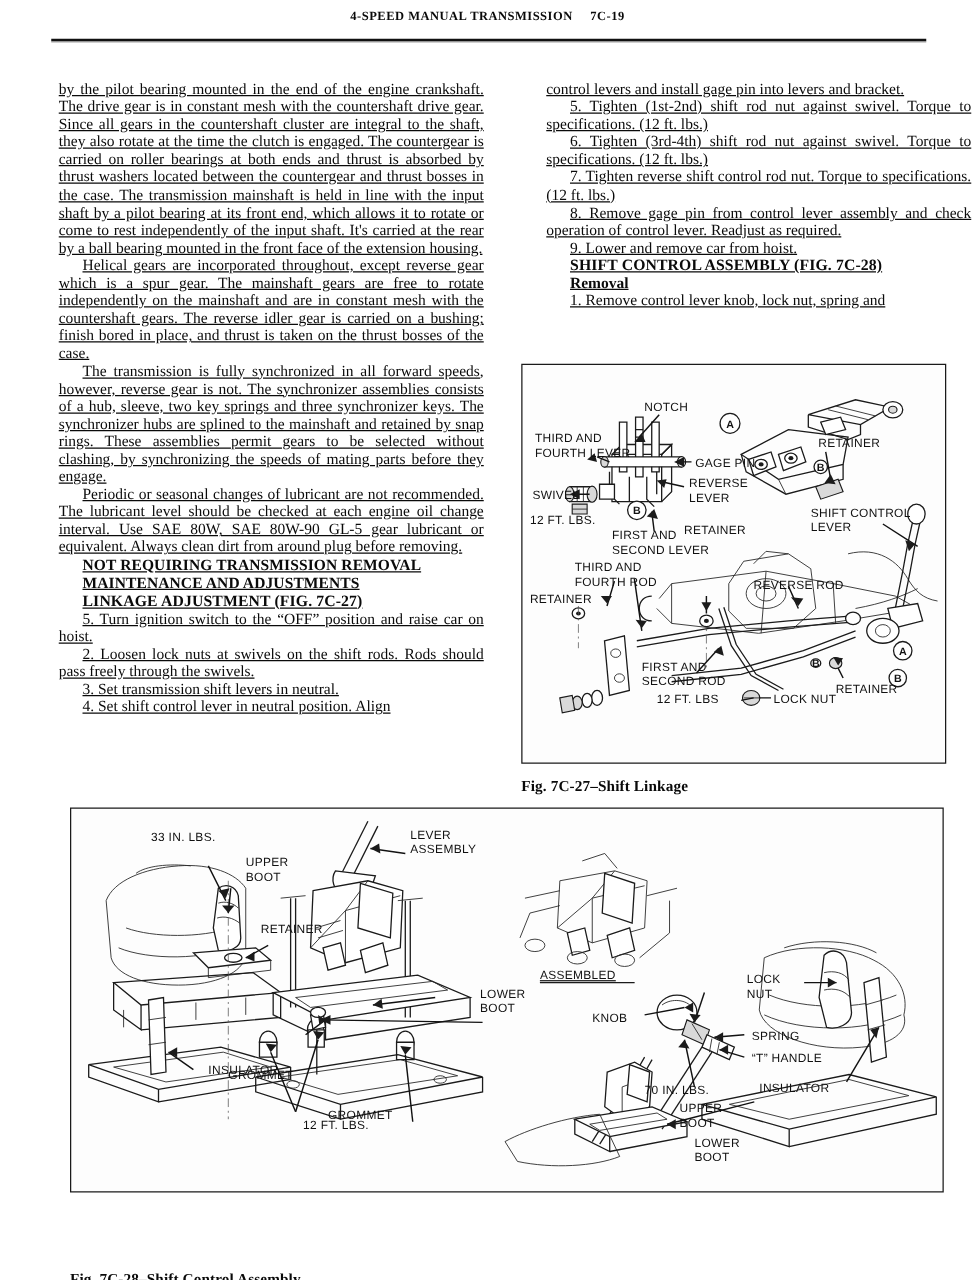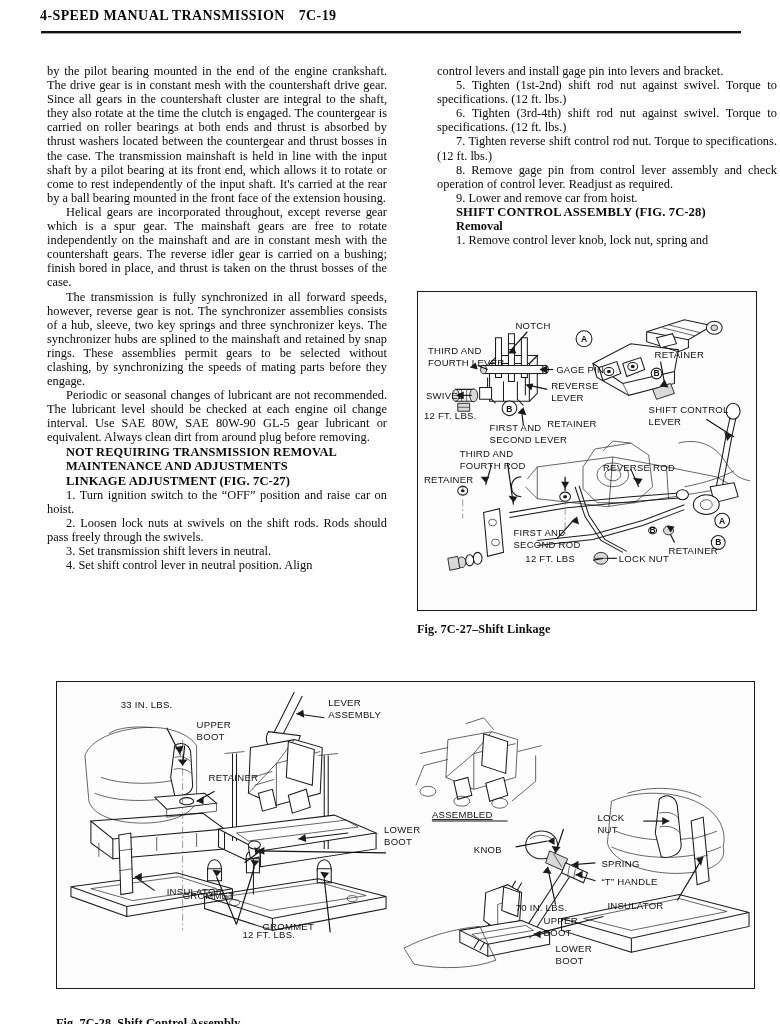--- a/index.html
+++ b/index.html
@@ -21,24 +21,24 @@
     width: 780px;
     height: 1024px;
   }
 
   
   .running-head {
     position: absolute;
     top: 8px;
     left: 40px;
     width: 700px;
-    text-align: left;
+    text-align: center;
     font-family: "Liberation Serif", serif;
     font-weight: bold;
-    font-size: 14px;
+    font-size: 10px;
     letter-spacing: 0.4px;
   }
   .running-head .sect {
     margin-left: 14px;
   }
   .head-rule {
     position: absolute;
     top: 31px;
     left: 41px;
     width: 700px;
@@ -65,20 +65,21 @@
   }
   .col-left  { left: 47px; }
   .col-right { left: 417px; margin-left: 20px; }
 
   .col p {
     margin: 0;
     text-indent: 19px;
     text-align: justify;
     -webkit-hyphens: none;
     hyphens: none;
+    text-decoration: underline;
   }
   .col p.noindent { text-indent: 0; }
 
   .centered-head {
     margin: 16px 0 0 0;
     text-align: center;
     font-weight: bold;
     font-size: 12.4px;
     line-height: 14.6px;
     text-indent: 0;
@@ -100,21 +101,21 @@
 
   
   .figure-box {
     position: absolute;
     border: 1.6px solid #1a1a1a;
     background: #fdfdfd;
     box-sizing: border-box;
     overflow: hidden;
   }
   #fig-7c27-box { left: 417px; top: 291px; width: 340px; height: 320px; }
-  #fig-7c28-box { left: 56px;  top: 681px; width: 699px; height: 308px; }
+  #fig-7c28-box { left: 56px;  top: 646px; width: 699px; height: 308px; }
 
   .figure-caption {
     position: absolute;
     text-align: left;
     font-weight: bold;
     font-size: 12.2px;
     letter-spacing: .1px;
   }
   #fig-7c27-caption { left: 417px; top: 622px; width: 340px; }
   #fig-7c28-caption { left: 56px;  top: 1016px; width: 699px; }
@@ -156,21 +157,21 @@
     <p class="noindent">by the pilot bearing mounted in the end of the engine crankshaft. The drive gear is in constant mesh with the countershaft drive gear. Since all gears in the countershaft cluster are integral to the shaft, they also rotate at the time the clutch is engaged. The countergear is carried on roller bearings at both ends and thrust is absorbed by thrust washers located between the countergear and thrust bosses in the case. The transmission mainshaft is held in line with the input shaft by a pilot bearing at its front end, which allows it to rotate or come to rest independently of the input shaft. It's carried at the rear by a ball bearing mounted in the front face of the extension housing.</p>
     <p>Helical gears are incorporated throughout, except reverse gear which is a spur gear. The mainshaft gears are free to rotate independently on the mainshaft and are in constant mesh with the countershaft gears. The reverse idler gear is carried on a bushing; finish bored in place, and thrust is taken on the thrust bosses of the case.</p>
     <p>The transmission is fully synchronized in all forward speeds, however, reverse gear is not. The synchronizer assemblies consists of a hub, sleeve, two key springs and three synchronizer keys. The synchronizer hubs are splined to the mainshaft and retained by snap rings. These assemblies permit gears to be selected without clashing, by synchronizing the speeds of mating parts before they engage.</p>
     <p>Periodic or seasonal changes of lubricant are not recommended. The lubricant level should be checked at each engine oil change interval. Use SAE 80W, SAE 80W-90 GL-5 gear lubricant or equivalent. Always clean dirt from around plug before removing.</p>
 
     <p class="centered-head" style="margin-top:0">NOT REQUIRING TRANSMISSION REMOVAL</p>
     <p class="centered-head">MAINTENANCE AND ADJUSTMENTS</p>
 
     <p class="sec-head">LINKAGE ADJUSTMENT (FIG. 7C-27)</p>
 
-    <p>1. Turn ignition switch to the “OFF” position and raise car on hoist.</p>
+    <p>5. Turn ignition switch to the “OFF” position and raise car on hoist.</p>
     <p>2. Loosen lock nuts at swivels on the shift rods. Rods should pass freely through the swivels.</p>
     <p>3. Set transmission shift levers in neutral.</p>
     <p>4. Set shift control lever in neutral position. Align</p>
   </div>
 
   <div class="col col-right">
     <p class="noindent">control levers and install gage pin into levers and bracket.</p>
     <p>5. Tighten (1st-2nd) shift rod nut against swivel. Torque to specifications. (12 ft. lbs.)</p>
     <p>6. Tighten (3rd-4th) shift rod nut against swivel. Torque to specifications. (12 ft. lbs.)</p>
     <p>7. Tighten reverse shift control rod nut. Torque to specifications. (12 ft. lbs.)</p>

